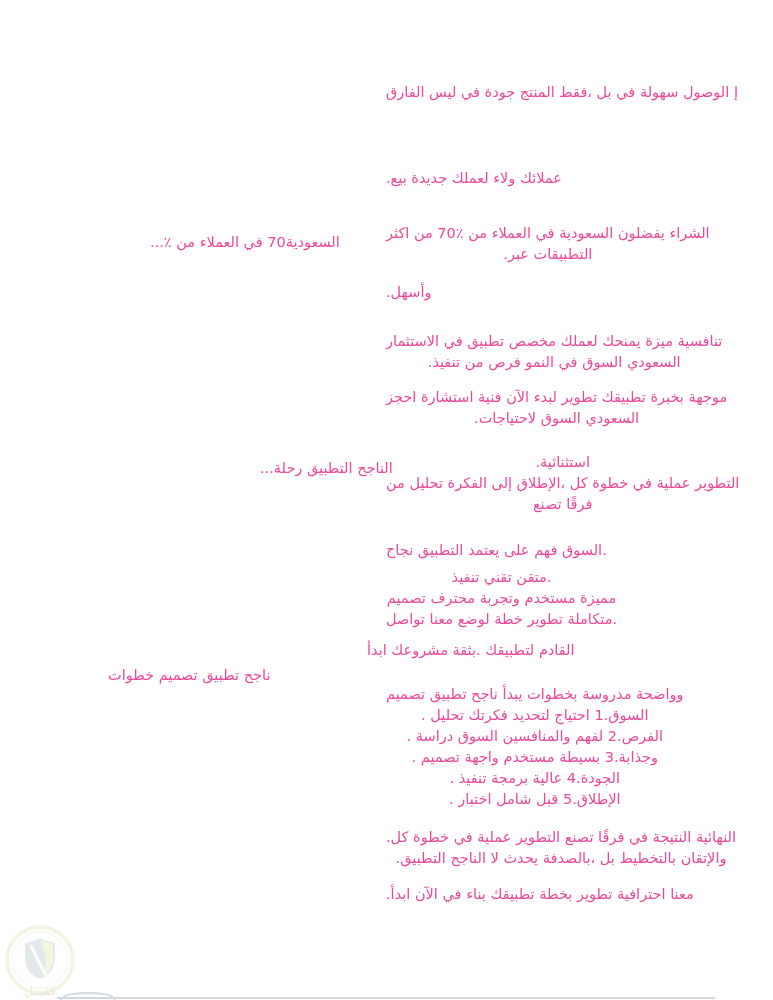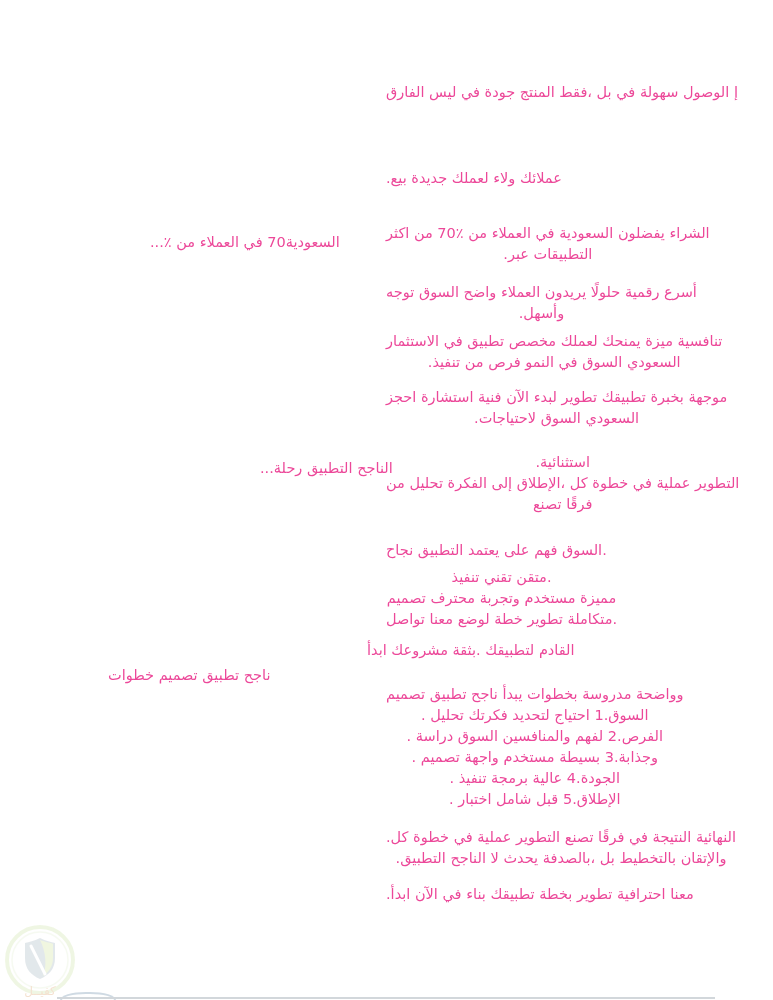--- a/index.html
+++ b/index.html
@@ -57,21 +57,20 @@
   <div class="para" style="left:386px; top:168px">
     <div class="line"><span class="tk">.بيع</span> <span class="tk">جديدة</span> <span class="tk">لعملك</span> <span class="tk">ولاء</span> <span class="tk">عملائك</span></div>
   </div>
 
   <div class="heading" style="left:150px; top:232px"><span class="tk">...٪</span> <span class="tk">من</span> <span class="tk">العملاء</span> <span class="tk">في</span> <span class="tk">السعودية70</span></div>
   <div class="para" style="left:386px; top:223px">
     <div class="line"><span class="tk">اكثر</span> <span class="tk">من</span> <span class="tk">70٪</span> <span class="tk">من</span> <span class="tk">العملاء</span> <span class="tk">في</span> <span class="tk">السعودية</span> <span class="tk">يفضلون</span> <span class="tk">الشراء</span></div>
     <div class="line"><span class="tk">.عبر</span> <span class="tk">التطبيقات</span></div>
   </div>
   <div class="para" style="left:386px; top:282px">
-    <div class="line"><span class="tk">توجه</span> <span class="tk">السوق</span> <span class="tk">واضح</span> <span class="tk">العملاء</span> <span class="tk">يريدون</span> <span class="tk">حلولًا</span> <span class="tk">رقمية</span> <span class="tk">أسرع</span></div>
     <div class="line"><span class="tk">.وأسهل</span></div>
   </div>
   <div class="para" style="left:386px; top:331px">
     <div class="line"><span class="tk">الاستثمار</span> <span class="tk">في</span> <span class="tk">تطبيق</span> <span class="tk">مخصص</span> <span class="tk">لعملك</span> <span class="tk">يمنحك</span> <span class="tk">ميزة</span> <span class="tk">تنافسية</span></div>
     <div class="line"><span class="tk">.تنفيذ</span> <span class="tk">من</span> <span class="tk">فرص</span> <span class="tk">النمو</span> <span class="tk">في</span> <span class="tk">السوق</span> <span class="tk">السعودي</span></div>
   </div>
   <div class="para" style="left:386px; top:387px">
     <div class="line"><span class="tk">احجز</span> <span class="tk">استشارة</span> <span class="tk">فنية</span> <span class="tk">الآن</span> <span class="tk">لبدء</span> <span class="tk">تطوير</span> <span class="tk">تطبيقك</span> <span class="tk">بخبرة</span> <span class="tk">موجهة</span></div>
     <div class="line"><span class="tk">.لاحتياجات</span> <span class="tk">السوق</span> <span class="tk">السعودي</span></div>
   </div>

